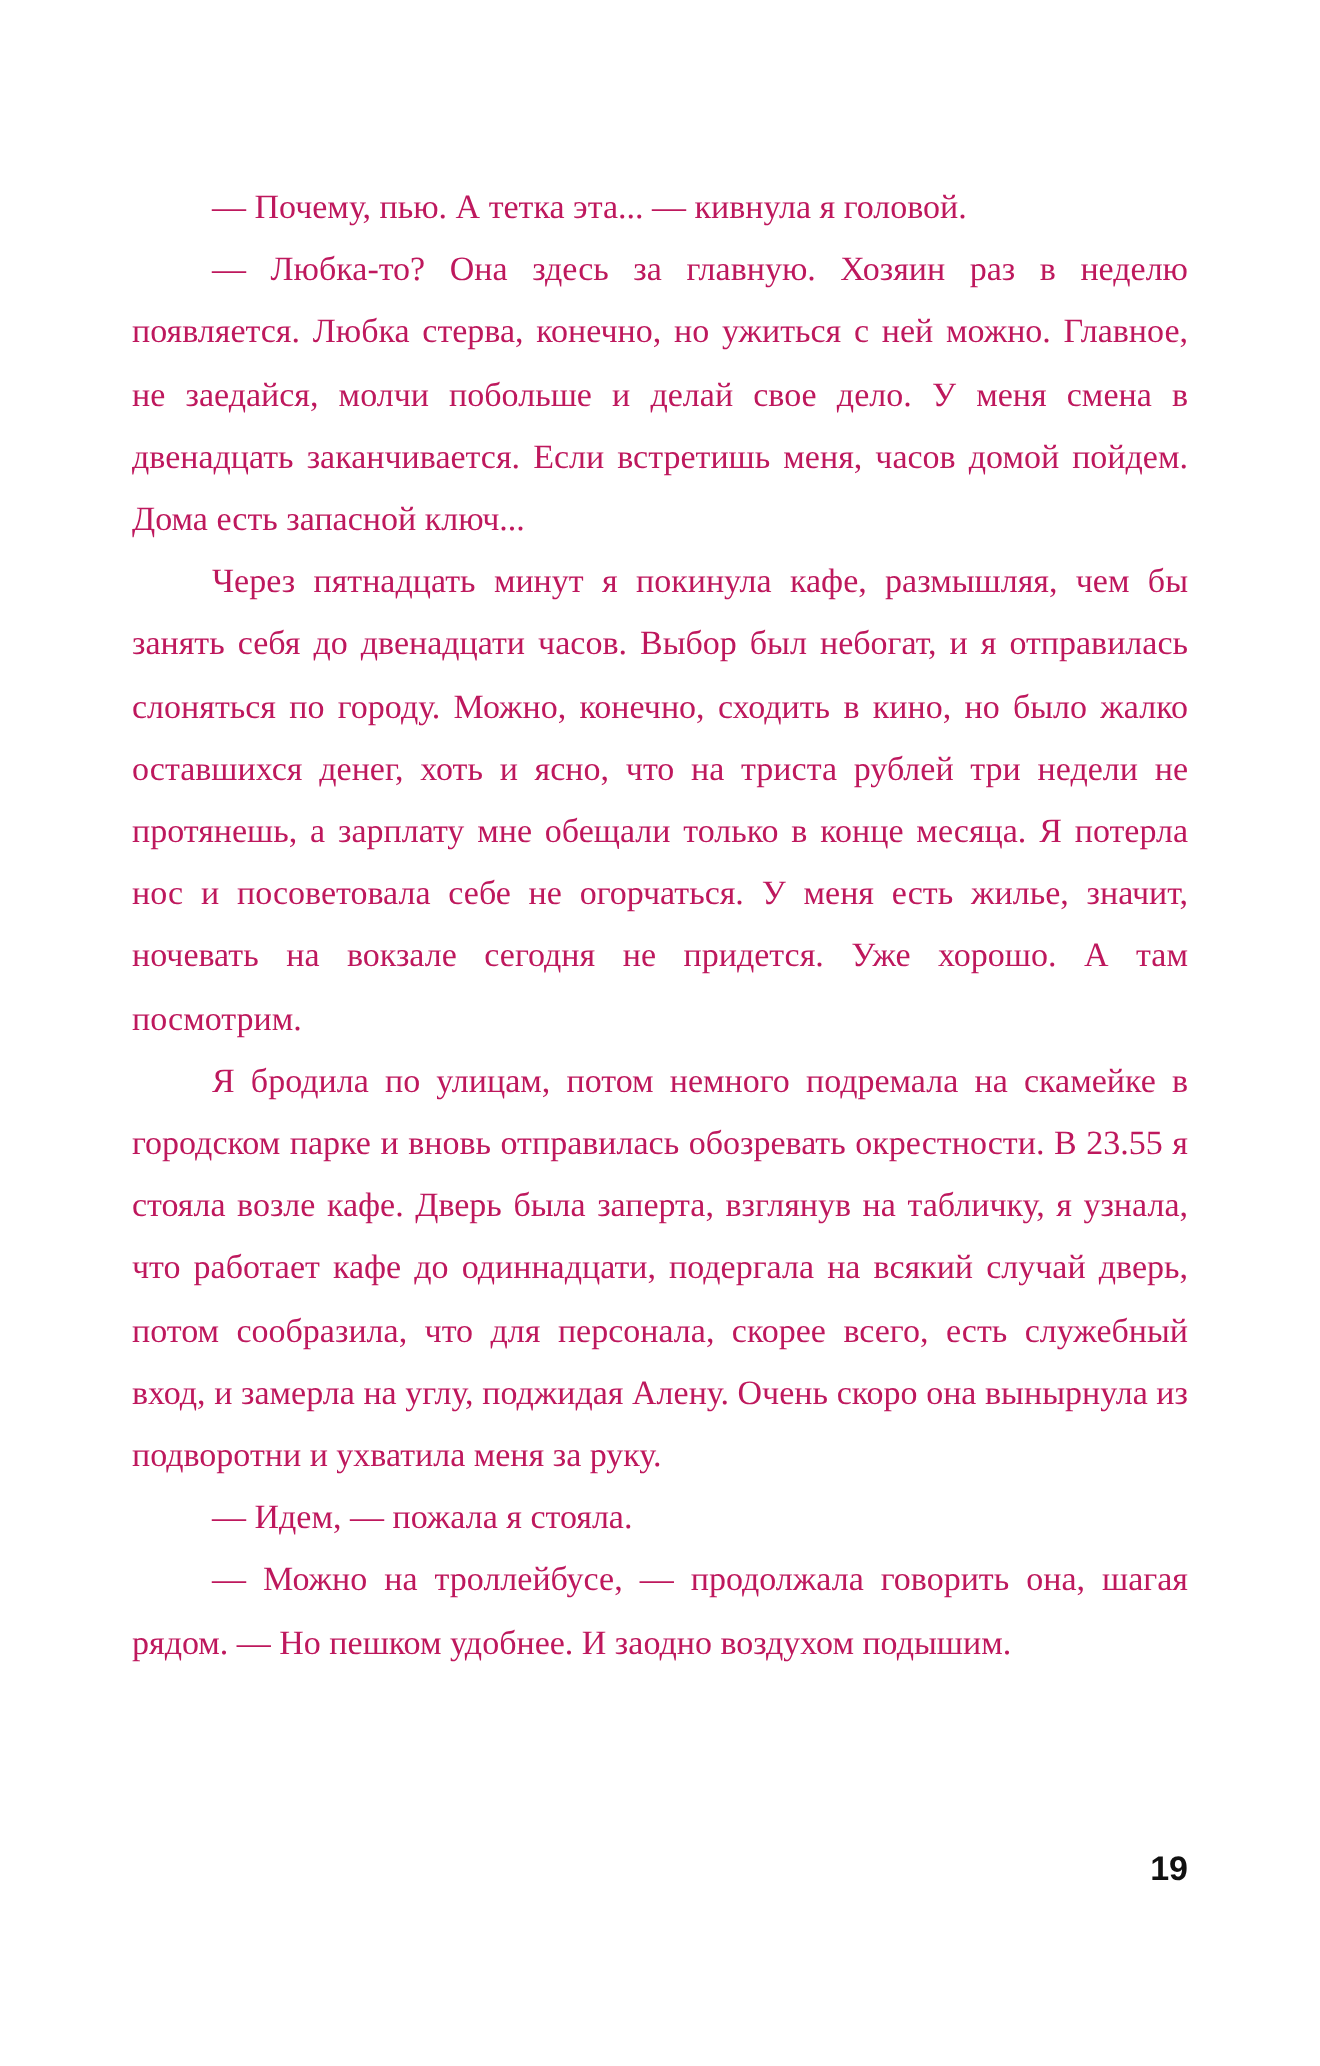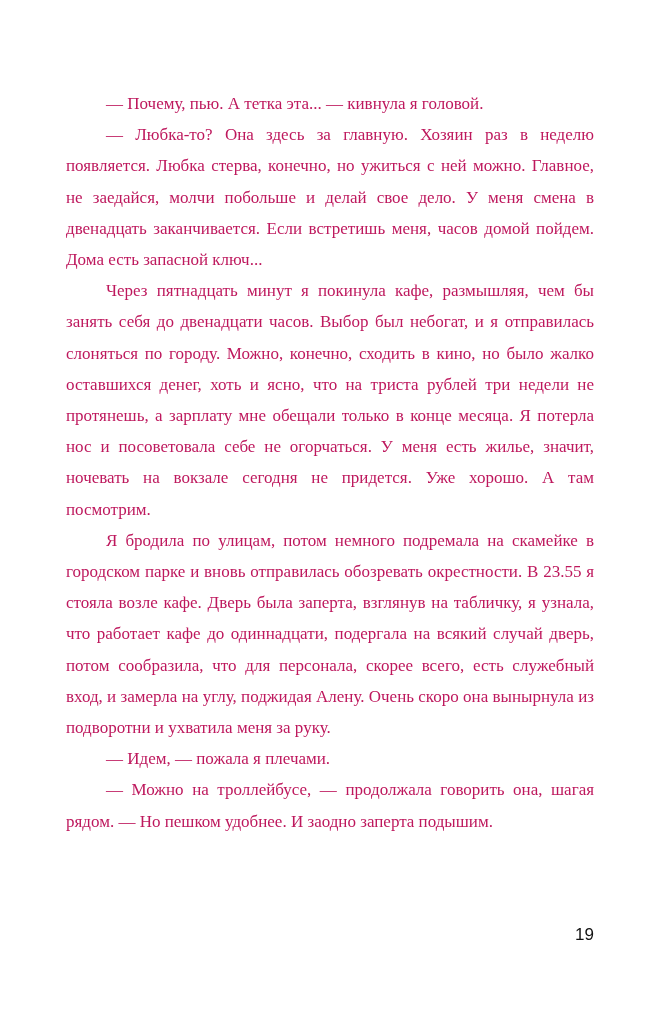--- a/index.html
+++ b/index.html
@@ -34,34 +34,34 @@
   }
   .body-text p {
     margin: 0;
     text-indent: 40px;
   }
   .page-number {
     position: absolute;
     right: 66px;
     bottom: 88px;
     font-family: "Liberation Sans", sans-serif;
-    font-weight: normal;
+    font-weight: bold;
     font-size: 17px;
     color: #111111;
   }
 </style>
 </head>
 <body>
 
 <div class="page">
 
   <div class="body-text">
     <p>— Почему, пью. А тетка эта... — кивнула я головой.</p>
     <p>— Любка-то? Она здесь за главную. Хозяин раз в неделю появляется. Любка стерва, конечно, но ужиться с ней можно. Главное, не заедайся, молчи побольше и делай свое дело. У меня смена в двенадцать заканчивается. Если встретишь меня, часов домой пойдем. Дома есть запасной ключ...</p>
     <p>Через пятнадцать минут я покинула кафе, размышляя, чем бы занять себя до двенадцати часов. Выбор был небогат, и я отправилась слоняться по городу. Можно, конечно, сходить в кино, но было жалко оставшихся денег, хоть и ясно, что на триста рублей три недели не протянешь, а зарплату мне обещали только в конце месяца. Я потерла нос и посоветовала себе не огорчаться. У меня есть жилье, значит, ночевать на вокзале сегодня не придется. Уже хорошо. А там посмотрим.</p>
     <p>Я бродила по улицам, потом немного подремала на скамейке в городском парке и вновь отправилась обозревать окрестности. В 23.55 я стояла возле кафе. Дверь была заперта, взглянув на табличку, я узнала, что работает кафе до одиннадцати, подергала на всякий случай дверь, потом сообразила, что для персонала, скорее всего, есть служебный вход, и замерла на углу, поджидая Алену. Очень скоро она вынырнула из подворотни и ухватила меня за руку.</p>
-    <p>— Идем, — пожала я плечами.</p>
-    <p>— Можно на троллейбусе, — продолжала говорить она, шагая рядом. — Но пешком удобнее. И заодно заперта подышим.</p>
+    <p>— Идем, — пожала я стояла.</p>
+    <p>— Можно на троллейбусе, — продолжала говорить она, шагая рядом. — Но пешком удобнее. И заодно воздухом подышим.</p>
   </div>
 
   <div class="page-number">19</div>
 
 </div>
 
 </body></html>

